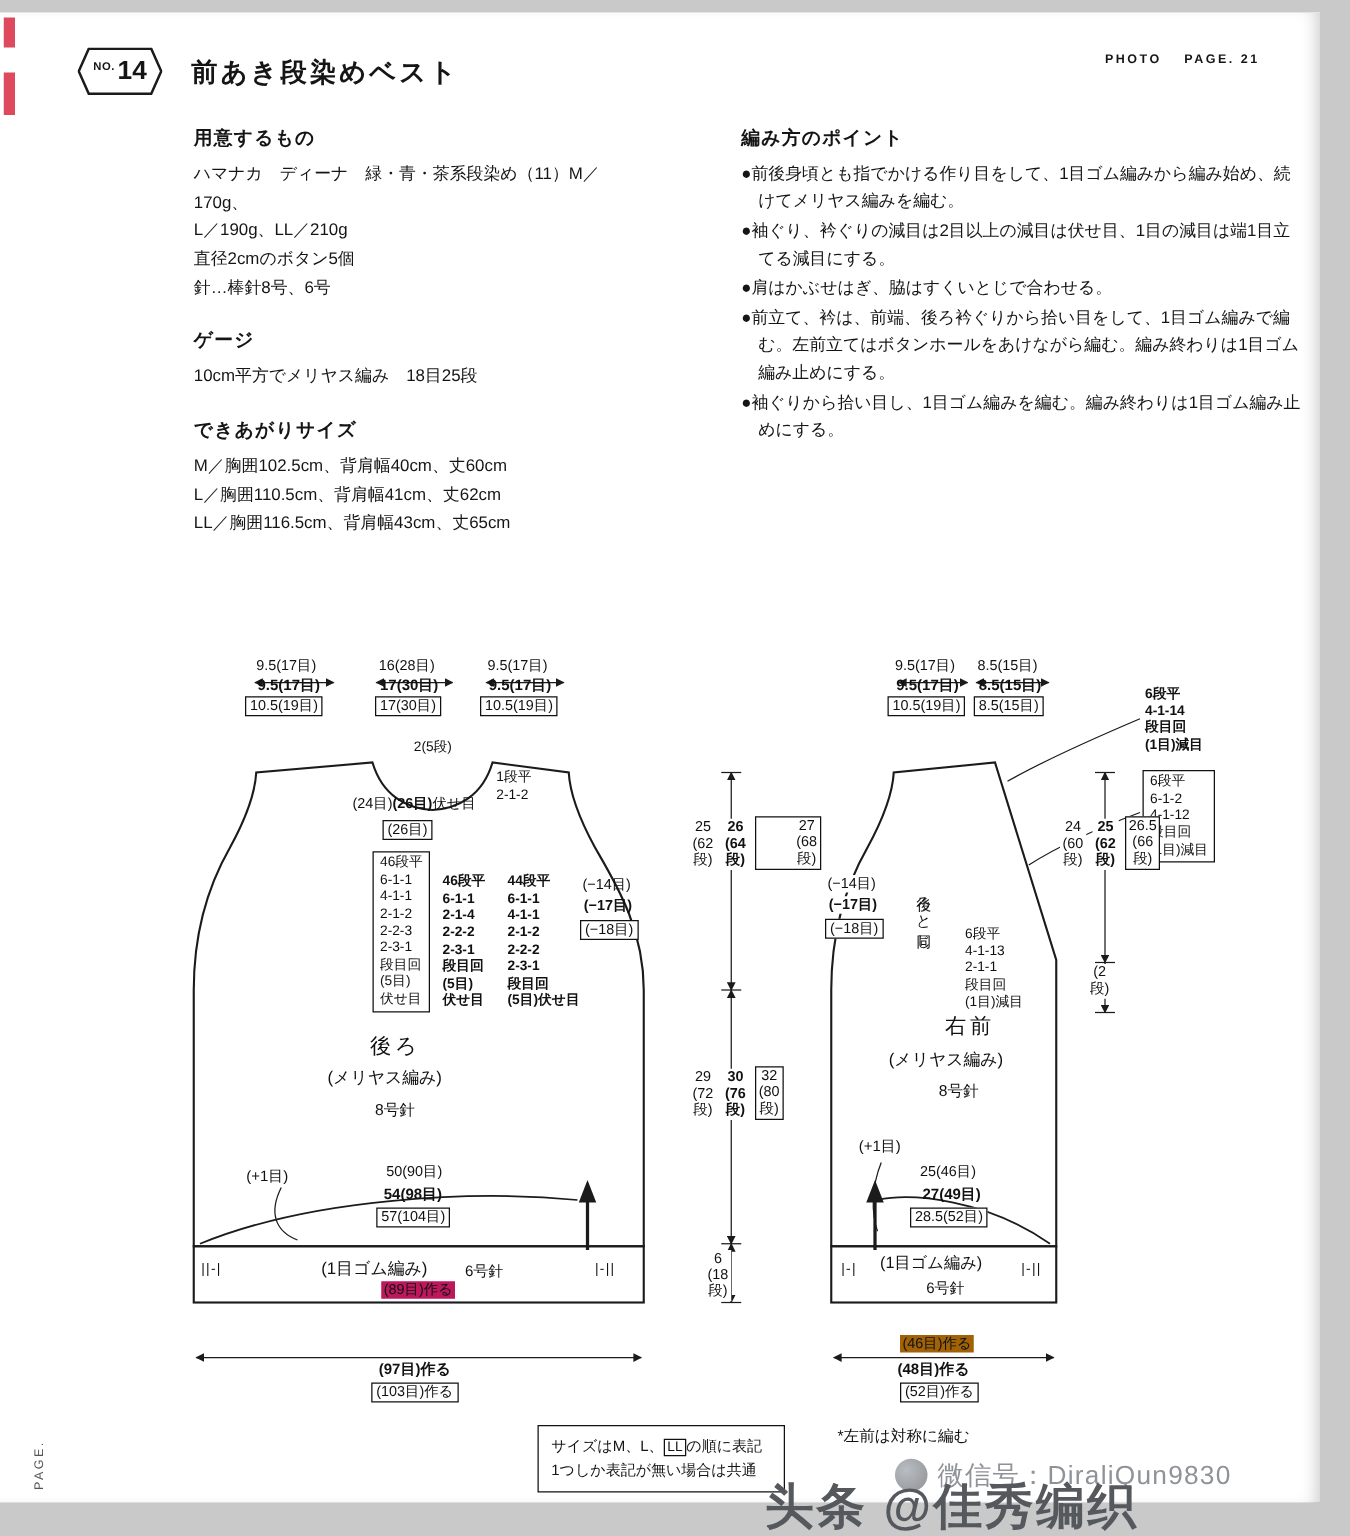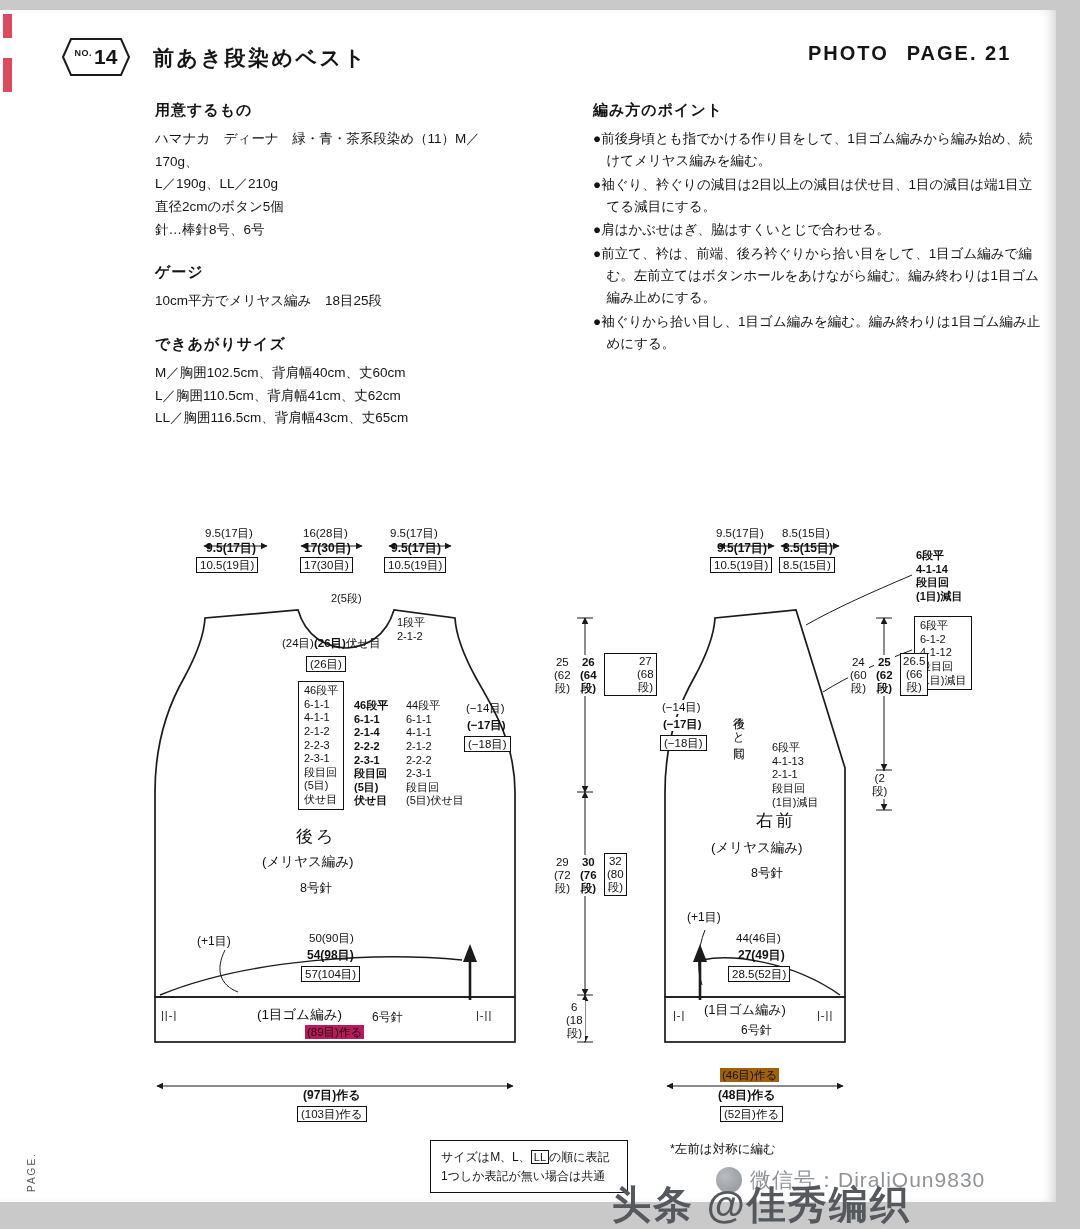--- a/index.html
+++ b/index.html
@@ -21,21 +21,21 @@
   .bx { border:1.5px solid #111; padding:0 3px; background:#fff; }
   .tbl { font-size:11px; line-height:1.24; }
   .stack { text-align:center; background:#fff; line-height:1.12; font-size:11.5px; padding:1px 2px; }
   .vert { writing-mode:vertical-rl; text-orientation:upright; letter-spacing:1px; }
   .badge { position:absolute; left:62px; top:38px; width:68px; height:38px; z-index:3; }
   .badge svg { position:absolute; left:0; top:0; }
   .badge .inner { position:absolute; inset:0; display:flex; align-items:center; justify-content:center; gap:2px; }
   .badge .no { font-size:9px; font-weight:bold; letter-spacing:.5px; margin-top:-8px; }
   .badge .num { font-size:21px; font-weight:bold; }
   .page-title { position:absolute; left:153px; top:44px; font-size:21px; font-weight:bold; letter-spacing:2.5px; z-index:3; }
-  .photo-ref { position:absolute; left:808px; top:42px; font-size:20px; font-weight:bold; letter-spacing:2px; z-index:3; }
+  .photo-ref { position:absolute; left:884px; top:42px; font-size:10px; font-weight:bold; letter-spacing:2px; z-index:3; }
   .photo-ref span { margin-right:18px; }
   .col { position:absolute; z-index:3; }
   .h { font-weight:bold; font-size:15px; margin-bottom:8px; letter-spacing:1px; }
   .txt { font-size:13.5px; line-height:1.68; white-space:pre-line; }
   .sec { margin-bottom:22px; }
   ul.points { list-style:none; }
   ul.points li { font-size:13.5px; line-height:1.62; padding-left:1em; text-indent:-1em; margin-bottom:2px; }
   .notebox { position:absolute; left:430px; top:1140px; width:198px; border:1.5px solid #111;
              padding:7px 10px; font-size:12px; line-height:1.55; z-index:3; background:#fff; }
   .notebox .inbx { border:1px solid #111; padding:0 2px; font-size:11px; }
@@ -183,21 +183,21 @@
 (5目)
 伏せ目</div>
   <div class="lbl tbl b" style="left:354px; top:699px;">46段平
 6-1-1
 2-1-4
 2-2-2
 2-3-1
 段目回
 (5目)
 伏せ目</div>
-  <div class="lbl tbl" style="left:406px; top:699px;">44段平
+  <div class="lbl tbl" style="left:406px; top:699px;font-weight:bold;">44段平
 6-1-1
 4-1-1
 2-1-2
 2-2-2
 2-3-1
 段目回
 (5目)伏せ目</div>
 
   <div class="lbl nw" style="left:466px; top:701px; font-size:11.5px;">(−14目)</div>
   <div class="lbl nw b" style="left:467px; top:718px; font-size:11.5px;">(−17目)</div>
@@ -268,21 +268,21 @@
 
   <div class="lbl nw" style="left:662px; top:700px; font-size:11.5px; background:#fff;">(−14目)</div>
   <div class="lbl nw b" style="left:663px; top:717px; font-size:11.5px; background:#fff;">(−17目)</div>
   <div class="lbl nw bx" style="left:660px; top:735px; font-size:11.5px;">(−18目)</div>
 
   <div class="lbl nw" style="left:756px; top:810px; font-size:17px; letter-spacing:3px;">右前</div>
   <div class="lbl nw" style="left:711px; top:840px; font-size:13.5px;">(メリヤス編み)</div>
   <div class="lbl nw" style="left:751px; top:866px; font-size:12.5px;">8号針</div>
 
   <div class="lbl nw" style="left:687px; top:910px;">(+1目)</div>
-  <div class="lbl nw" style="left:736px; top:931px; font-size:11.5px;">44(46目)</div>
+  <div class="lbl nw" style="left:736px; top:931px; font-size:11.5px;">25(46目)</div>
   <div class="lbl nw b" style="left:738px; top:948px; font-size:12px;">27(49目)</div>
   <div class="lbl nw bx" style="left:728px; top:966px; font-size:11.5px;">28.5(52目)</div>
 
   <div class="lbl nw" style="left:704px; top:1002px; font-size:13px;">(1目ゴム編み)</div>
   <div class="lbl nw" style="left:741px; top:1023px; font-size:12px;">6号針</div>
   <div class="lbl nw" style="left:673px; top:1009px; font-size:11px; letter-spacing:1px;">|-|</div>
   <div class="lbl nw" style="left:817px; top:1009px; font-size:11px; letter-spacing:1px;">|-||</div>
 
   <div class="lbl nw" style="left:720px; top:1068px; font-size:11.5px; background:#a16207; padding:0 2px;">(46目)作る</div>
   <div class="lbl nw b" style="left:718px; top:1088px; font-size:12px;">(48目)作る</div>

